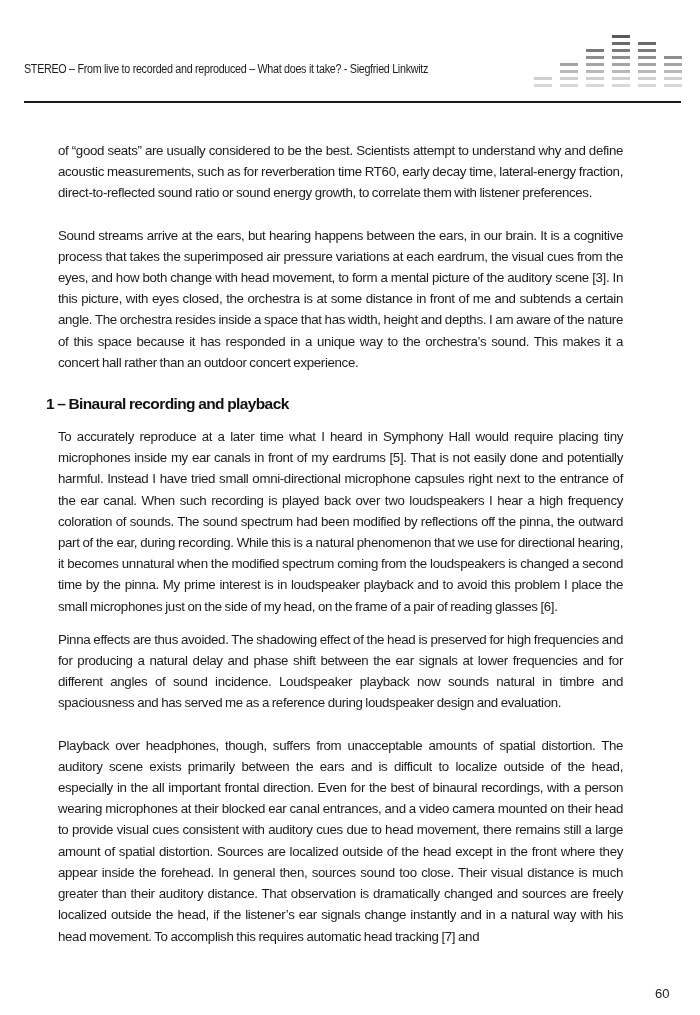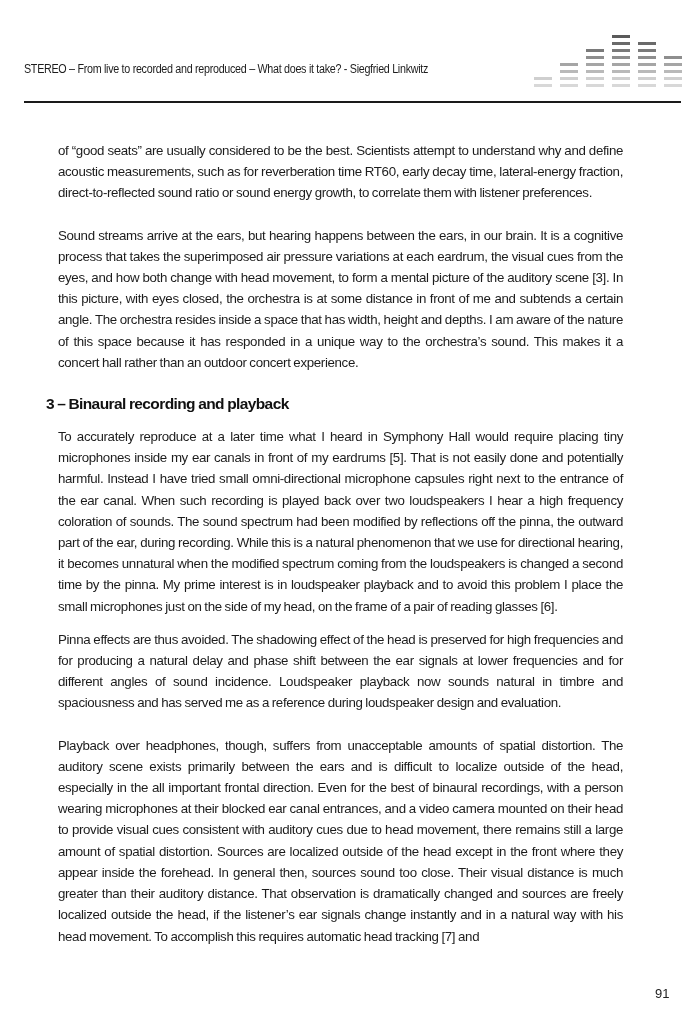--- a/index.html
+++ b/index.html
@@ -80,20 +80,20 @@
         <rect x="134" y="29" width="18" height="3" fill="#a5a5a5"></rect>
         <rect x="134" y="22" width="18" height="3" fill="#8e8e8e"></rect>
       </g>
   </svg>
 
   <div class="header-rule"></div>
 
   <div class="body-text">
     <p>of “good seats” are usually considered to be the best. Scientists attempt to understand why and define acoustic measurements, such as for reverberation time RT60, early decay time, lateral-energy fraction, direct-to-reflected sound ratio or sound energy growth, to correlate them with listener preferences.</p>
     <p class="gap">Sound streams arrive at the ears, but hearing happens between the ears, in our brain. It is a cognitive process that takes the superimposed air pressure variations at each eardrum, the visual cues from the eyes, and how both change with head movement, to form a mental picture of the auditory scene [3]. In this picture, with eyes closed, the orchestra is at some distance in front of me and subtends a certain angle. The orchestra resides inside a space that has width, height and depths. I am aware of the nature of this space because it has responded in a unique way to the orchestra’s sound. This makes it a concert hall rather than an outdoor concert experience.</p>
-    <h2 class="section-heading">3 – Binaural recording and playback</h2>
+    <h2 class="section-heading">1 – Binaural recording and playback</h2>
     <p>To accurately reproduce at a later time what I heard in Symphony Hall would require placing tiny microphones inside my ear canals in front of my eardrums [5]. That is not easily done and potentially harmful. Instead I have tried small omni-directional microphone capsules right next to the entrance of the ear canal. When such recording is played back over two loudspeakers I hear a high frequency coloration of sounds. The sound spectrum had been modified by reflections off the pinna, the outward part of the ear, during recording. While this is a natural phenomenon that we use for directional hearing, it becomes unnatural when the modified spectrum coming from the loudspeakers is changed a second time by the pinna. My prime interest is in loudspeaker playback and to avoid this problem I place the small microphones just on the side of my head, on the frame of a pair of reading glasses [6].</p>
     <p>Pinna effects are thus avoided. The shadowing effect of the head is preserved for high frequencies and for producing a natural delay and phase shift between the ear signals at lower frequencies and for different angles of sound incidence. Loudspeaker playback now sounds natural in timbre and spaciousness and has served me as a reference during loudspeaker design and evaluation.</p>
     <p class="gap">Playback over headphones, though, suffers from unacceptable amounts of spatial distortion. The auditory scene exists primarily between the ears and is difficult to localize outside of the head, especially in the all important frontal direction. Even for the best of binaural recordings, with a person wearing microphones at their blocked ear canal entrances, and a video camera mounted on their head to provide visual cues consistent with auditory cues due to head movement, there remains still a large amount of spatial distortion. Sources are localized outside of the head except in the front where they appear inside the forehead. In general then, sources sound too close. Their visual distance is much greater than their auditory distance. That observation is dramatically changed and sources are freely localized outside the head, if the listener’s ear signals change instantly and in a natural way with his head movement. To accomplish this requires automatic head tracking [7] and</p>
   </div>
 
-  <div class="page-number">91</div>
+  <div class="page-number">60</div>
 </div>
 
 </body></html>

